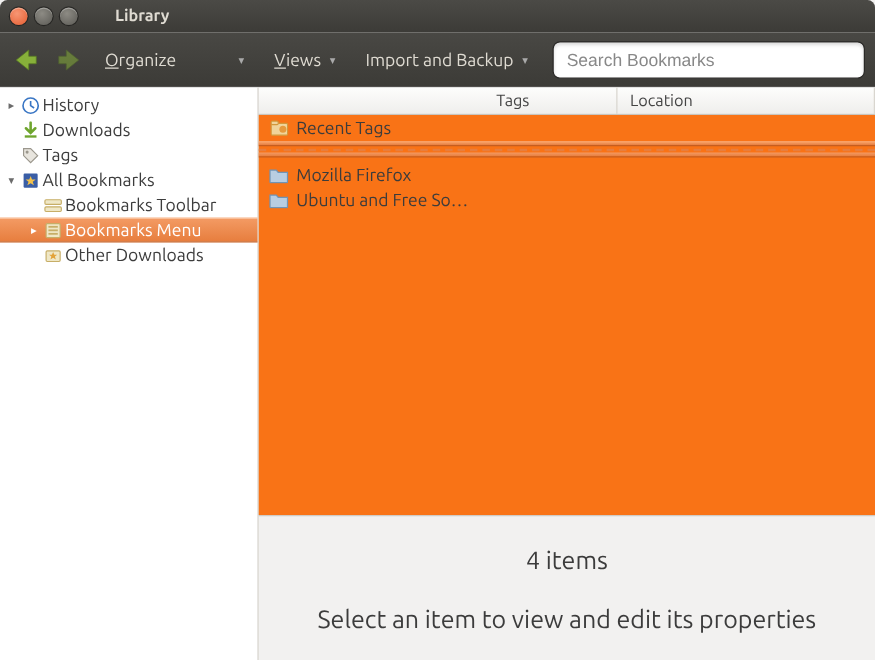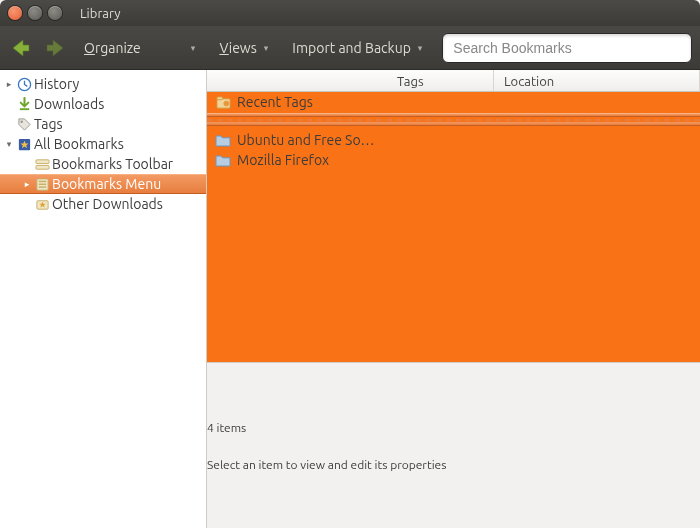--- a/index.html
+++ b/index.html
@@ -19,21 +19,21 @@
       border-top-left-radius: 6px; border-top-right-radius: 6px;
     }
     .win-btns { display:flex; gap:6px; }
     .win-btn {
       width: 14px; height: 14px; border-radius: 50%;
       box-shadow: inset 0 1px 0 rgba(255,255,255,0.3), 0 0 0 1px rgba(0,0,0,0.4);
     }
     .win-close { background: radial-gradient(circle at 40% 35%, #f79674, #e55d30); }
     .win-min { background: radial-gradient(circle at 40% 35%, #8d8b84, #5b5a55); }
     .win-max { background: radial-gradient(circle at 40% 35%, #8d8b84, #5b5a55); }
-    .title-text { color: #dfdbd2; font-weight: normal; font-size: 13px; margin-left: 10px; }
+    .title-text { color: #dfdbd2; font-weight: bold; font-size: 13px; margin-left: 22px; }
     
     .toolbar {
       height: 44px;
       background: linear-gradient(to bottom, #494844, #3c3b37);
       display:flex; align-items: center; gap: 8px; padding: 0 8px;
       border-bottom: 1px solid #2b2a27;
     }
     .nav-arrow { width: 26px; height: 26px; display:flex;align-items:center;justify-content:center; opacity:0.95;}
     .menu-btn { color:#dfdbd2; font-size:14px; display:flex; align-items:center; gap:4px; padding:4px 2px; cursor:default;}
     .menu-btn .ul { text-decoration: underline; }
@@ -68,23 +68,23 @@
     .list { flex:1; background:#f97316; position:relative;}
     .list-row { display:flex;align-items:center; height:20px; padding-left:8px; gap:6px;}
     .list-row .lname { font-size:14px; color:#3c3c3c;}
     .sep-orange { height:4px; background: linear-gradient(to bottom,#f39a63,#e77e3e);
       border-top:1px solid #f7b183; border-bottom:1px solid #c65d1f; margin-top:1px;}
     .dash-orange { height:3px; margin-top:2px;
       border-top: 2px dashed #e77e3e; }
     .dash-orange-solid { height:4px; background: linear-gradient(to bottom,#f39a63,#e77e3e); border-bottom:1px solid #c65d1f;}
     .folder-ico { width:16px;height:14px;}
     .detail-pane {
-      height:166px; background:#f2f1f0; border-top:1px solid #d0ccc5;
-      display:flex; flex-direction:column; justify-content:center; gap:24px;
-      color:#3c3c3c; font-size:12px;
+      height:116px; background:#f2f1f0; border-top:1px solid #d0ccc5;
+      display:flex; flex-direction:column; align-items:center; justify-content:center; gap:24px;
+      color:#3c3c3c; font-size:20px;
     }
   </style>
 </head>
 <body>
 
 <div class="titlebar">
   <div class="win-btns">
     <div class="win-btn win-close"></div>
     <div class="win-btn win-min"></div>
     <div class="win-btn win-max"></div>
@@ -223,29 +223,29 @@
       <div class="sep-orange"></div>
       <div class="dash-orange"></div>
       <div class="dash-orange-solid"></div>
       <div style="height:4px"></div>
       <div class="list-row">
         <span class="tree-icon">
           <svg class="folder-ico" viewBox="0 0 16 14">
               <path d="M1 3 L6 3 L7.5 4.8 L15 4.8 L15 12.5 Q15 13 14.5 13 L1.5 13 Q1 13 1 12.5 Z" fill="#b8cde2" stroke="#7094b6"></path>
             </svg>
         </span>
-        <span class="lname">Ubuntu and Free So…</span>
+        <span class="lname">Mozilla Firefox</span>
       </div>
       <div class="list-row">
         <span class="tree-icon">
           <svg class="folder-ico" viewBox="0 0 16 14">
               <path d="M1 3 L6 3 L7.5 4.8 L15 4.8 L15 12.5 Q15 13 14.5 13 L1.5 13 Q1 13 1 12.5 Z" fill="#b8cde2" stroke="#7094b6"></path>
             </svg>
         </span>
-        <span class="lname">Mozilla Firefox</span>
+        <span class="lname">Ubuntu and Free So…</span>
       </div>
     </div>
     <div class="detail-pane">
       <div>4 items</div>
       <div>Select an item to view and edit its properties</div>
     </div>
   </div>
 </div>
 
 </body></html>

